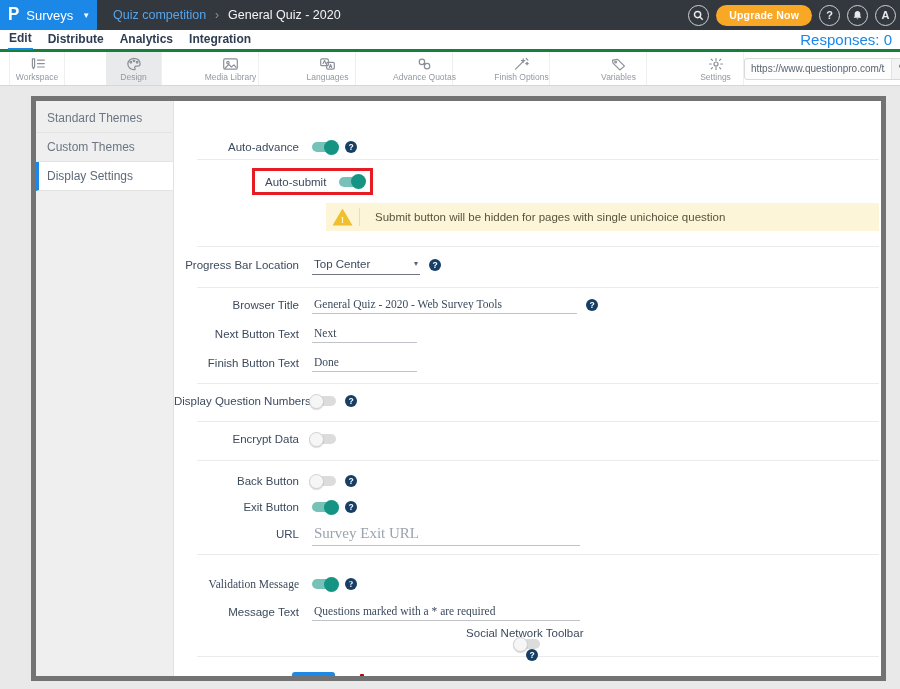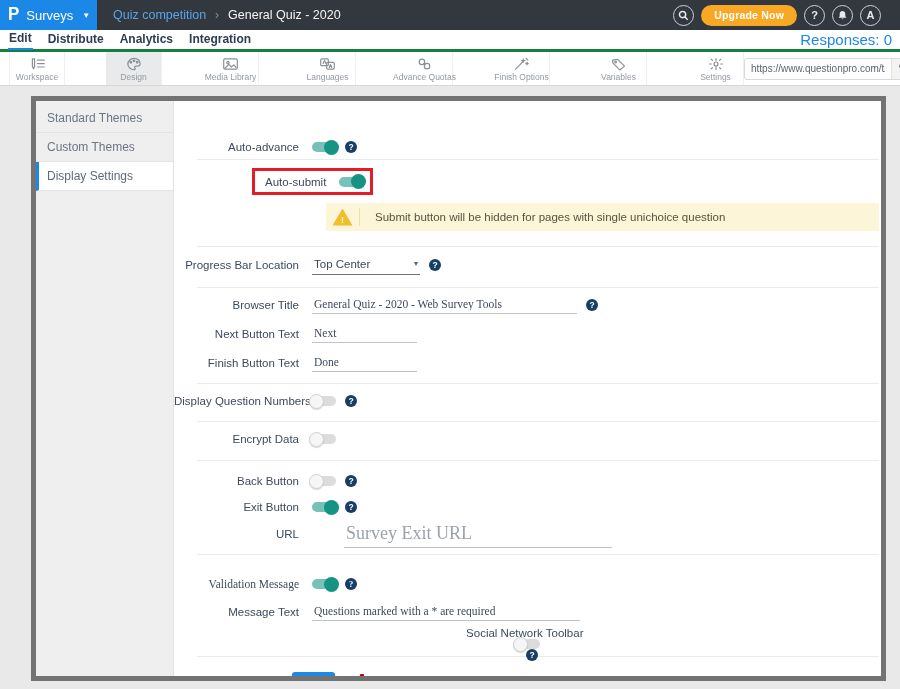--- a/index.html
+++ b/index.html
@@ -9,21 +9,21 @@
   
   .top-header { position:absolute; top:0; left:0; width:900px; height:30px; background:#33373e; display:flex; align-items:center; }
   .brand-block { width:97px; height:30px; background:#1b87e6; display:flex; align-items:center; padding:0 8px; gap:7px; color:#fff; }
   .logo { font-weight:bold; font-size:17px; color:#fff; transform:scaleY(1.05); }
   .brand-label { font-size:13px; color:#fff; }
   .brand-caret { font-size:8px; color:#fff; margin-left:2px; }
   .breadcrumb { display:flex; align-items:center; gap:9px; margin-left:16px; font-size:12.5px; }
   .crumb-folder { color:#56a5ea; }
   .crumb-sep { color:#8d939b; font-size:12px; }
   .crumb-current { color:#f4f5f6; }
-  .header-right { margin-left:auto; display:flex; align-items:center; gap:7px; padding-right:19px; }
+  .header-right { margin-left:auto; display:flex; align-items:center; gap:7px; padding-right:4px; }
   .hdr-circle { width:21px; height:21px; border-radius:50%; border:1.5px solid #cfd2d6; display:flex; align-items:center; justify-content:center; color:#e8eaec; font-size:11px; font-weight:bold; background:transparent; }
   .upgrade-btn { height:21px; border-radius:11px; background:#f9a825; color:#fff; font-size:10.5px; font-weight:bold; display:flex; align-items:center; padding:0 13px; letter-spacing:.2px; }
   .hdr-circle svg { display:block; }
 
   
   .nav-row { position:absolute; top:30px; left:0; width:900px; height:22px; background:#fff; display:flex; align-items:center; padding:0 8px; border-bottom:3px solid #15803d; }
   .nav-item { font-size:12px; font-weight:bold; color:#2e3d52; margin-right:14px; padding:2px 1px 3px; }
   .nav-item.active { border-bottom:2px solid #1b87e6; }
   .responses { margin-left:auto; font-size:15px; color:#1b87e6; }
 
@@ -59,21 +59,21 @@
   .toggle[data-state="on"] { background:#76c2b8; }
   .toggle[data-state="on"] .knob { right:-3px; background:#169483; }
   .toggle[data-state="off"] { background:#dcdcdc; }
   .toggle[data-state="off"] .knob { left:-3px; background:#f6f6f6; border:1px solid #d2d2d2; box-shadow:0 1px 1px rgba(0,0,0,.15); }
 
   .help { width:12px; height:12px; border-radius:50%; background:#173f66; color:#fff; font-size:8.5px; font-weight:bold; display:flex; align-items:center; justify-content:center; margin-left:9px; flex-shrink:0; }
 
   
   .u-input { border:0; border-bottom:1px solid #c0c4c9; outline:0; font-size:11.5px; color:#3c4a5c; padding:2px 2px 3px; font-family:Liberation Serif, serif; background:transparent; }
   .u-input::placeholder { color:#9aa3ad; }
-  .url-exit { font-size:18px;margin-left:32px; }
+  .url-exit { font-size:15px; }
 
   
   .dropdown { width:108px; border-bottom:1px solid #6d7682; display:flex; align-items:center; justify-content:space-between; padding:2px 2px 4px; font-size:11.5px; color:#3c4a5c; cursor:pointer; }
   .dd-caret { font-size:8px; color:#5a646f; }
 
   
   .warn { margin:8px 2px 0 152px; height:28px; background:#fdf5d8; display:flex; align-items:center; }
   .warn-icon-wrap { width:34px; display:flex; align-items:center; justify-content:center; border-right:1px solid #ecdfa9; height:18px; }
   .warn-tri { width:20px; height:17px; background:#f0bf2b; clip-path:polygon(50% 0, 100% 100%, 0 100%); display:flex; align-items:flex-end; justify-content:center; color:#fdf5d8; font-size:9px; font-weight:bold; padding-bottom:1px; }
   .warn-text { font-size:11.5px; color:#55533f; margin-left:15px; }

